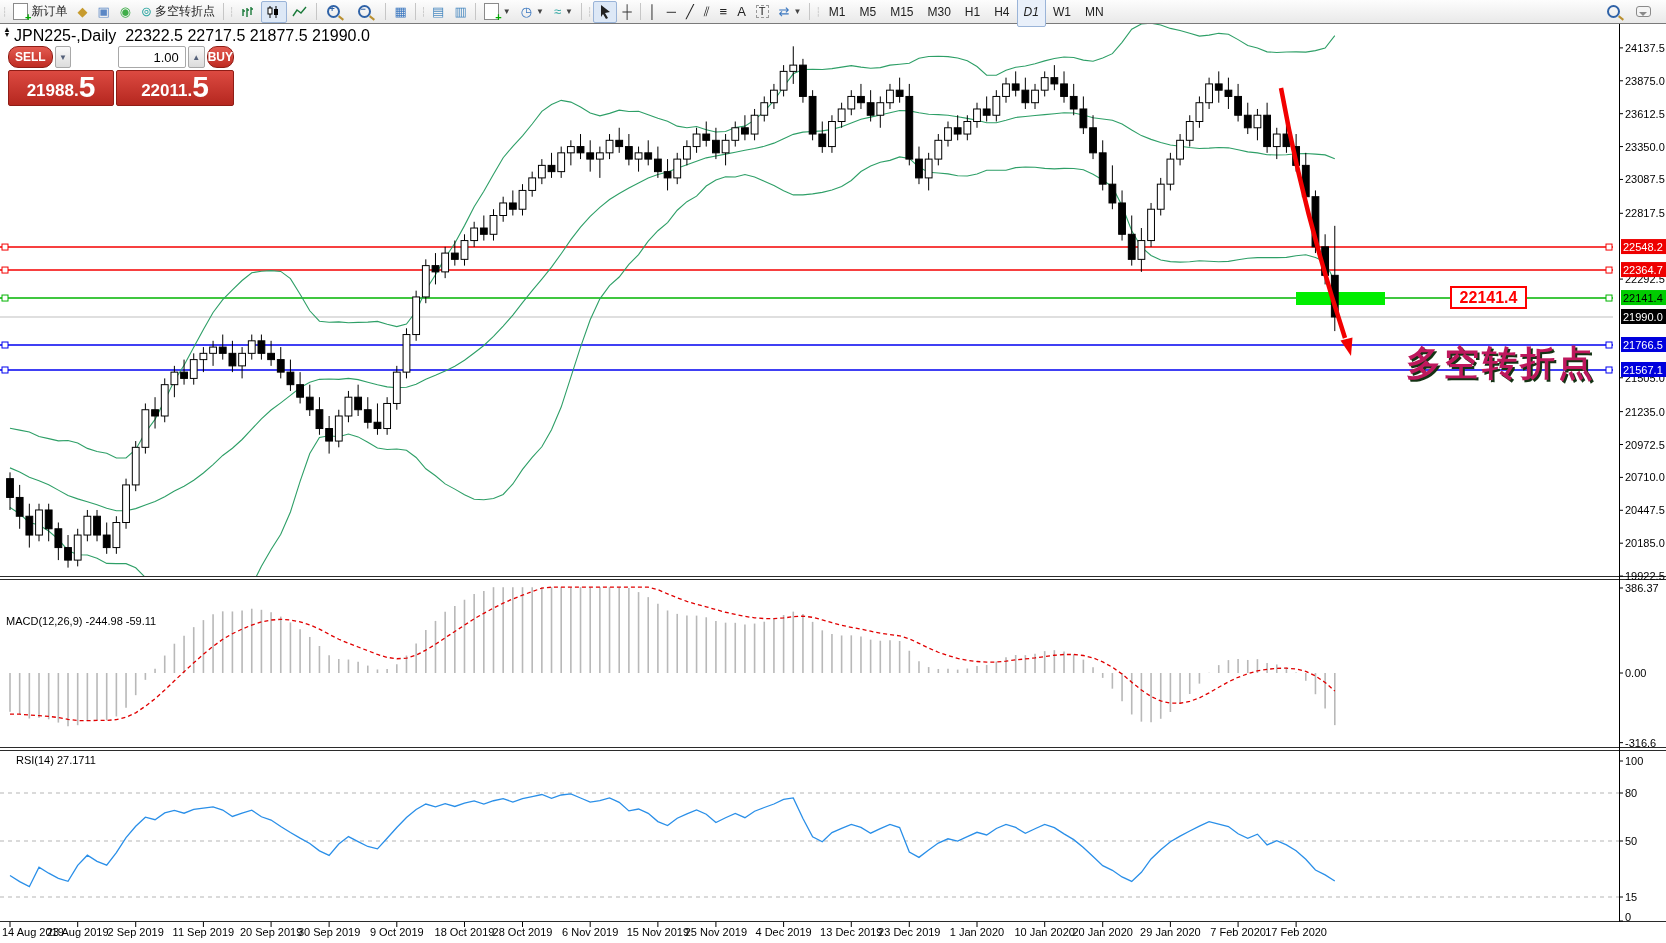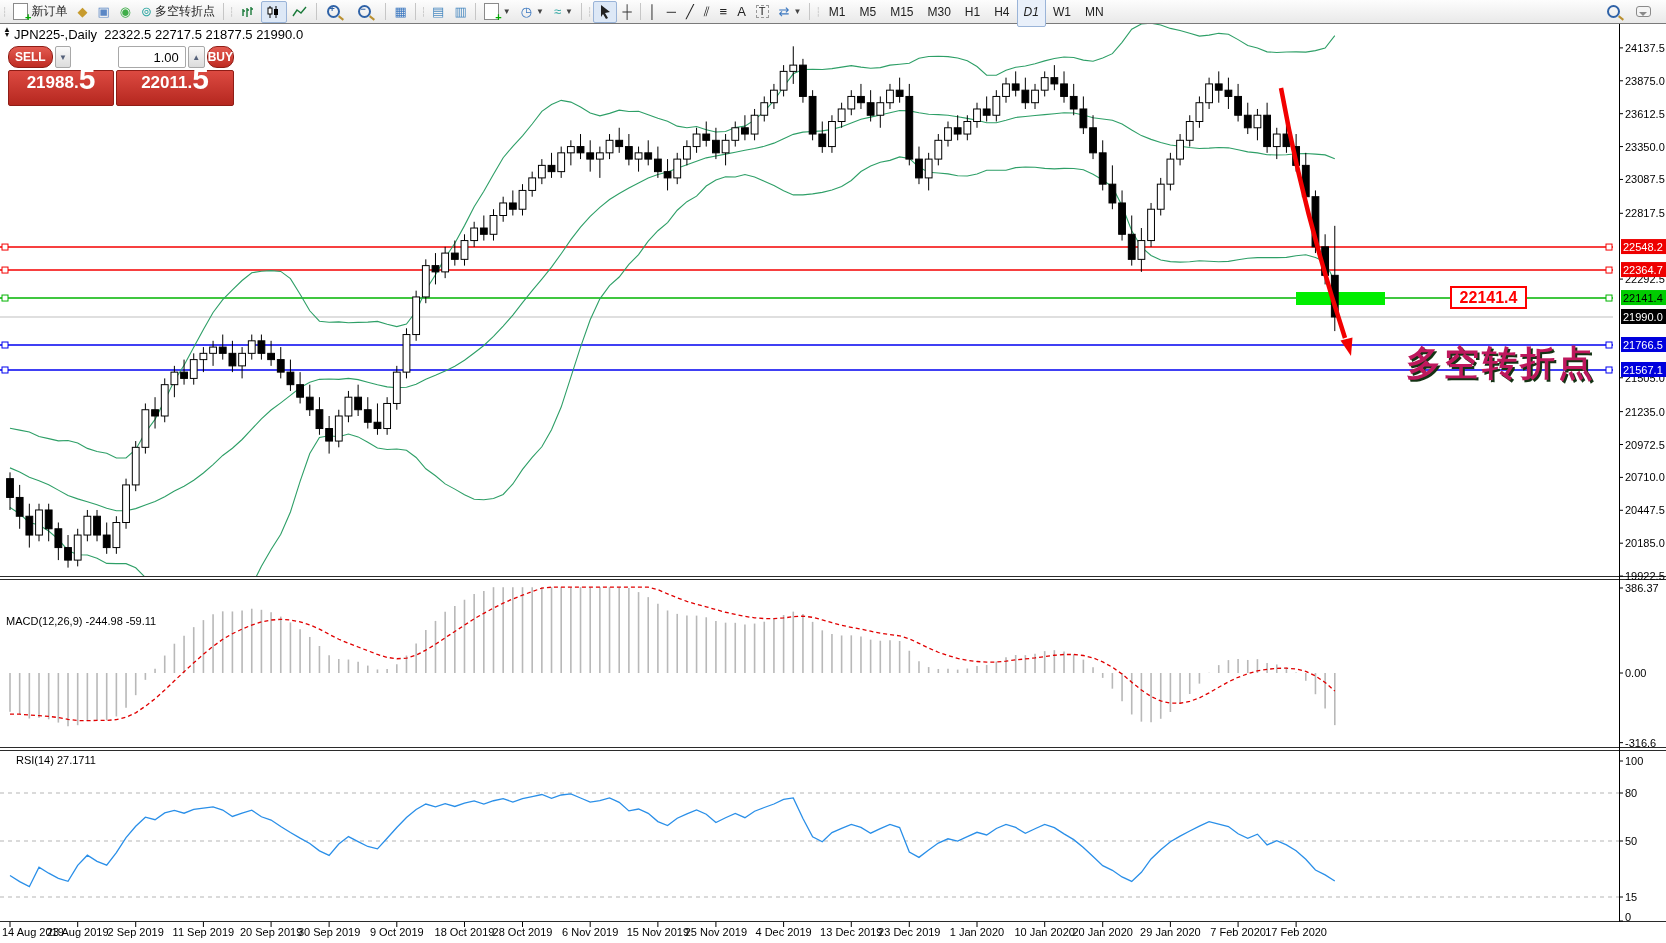--- a/index.html
+++ b/index.html
@@ -21,40 +21,40 @@
   .doc{position:relative;width:13px;height:15px;background:#fff;border:1px solid #8a8a8a;}
   .doc .plus{position:absolute;right:-4px;bottom:-4px;color:#0a0;font-weight:bold;font-size:11px;line-height:1;}
   .mag{position:relative;width:9px;height:9px;border:2px solid #2f62a7;border-radius:50%;margin:2px 6px 2px 2px;}
   .mag::after{content:"";position:absolute;width:6px;height:2px;background:#b98f2f;right:-6px;bottom:-3px;transform:rotate(38deg);}
   .mag .mg{position:absolute;left:0px;top:-3px;font-size:9px;font-weight:bold;color:#2f62a7;}
   .chat{position:relative;width:13px;height:9px;border:1px solid #8a8a8a;border-radius:3px;background:#f4f4f4;margin-right:4px;}
   .chat::after{content:"";position:absolute;left:2px;bottom:-4px;border:4px solid transparent;border-top-color:#8a8a8a;}
   .rightIcons{margin-left:auto;display:flex;align-items:center;padding-right:6px;}
   
   .ov{position:absolute;z-index:3;}
-  #titleRow{left:14px;top:27px;font-size:13px;color:#000;}
+  #titleRow{left:14px;top:27px;font-size:16px;color:#000;}
   #collapseArrows{left:3px;top:27px;font-size:8px;color:#111;line-height:5px;text-align:center;}
   #macdLabel{left:6px;top:615px;font-size:11px;color:#000;}
   #rsiLabel{left:16px;top:754px;font-size:11px;color:#000;}
   #priceTagBox{left:1450px;top:286px;width:73px;height:19px;border:2px solid #f00;background:#fff;
     color:#f00;font-size:16px;font-weight:bold;display:flex;align-items:center;justify-content:center;}
   #cnNote{left:1406px;top:340px;font-size:35px;font-weight:bold;color:#be185d;
     text-shadow:2px 2px 0 #143314;letter-spacing:3px;white-space:nowrap;}
   
   #ocw{left:8px;top:46px;width:226px;z-index:4;}
   .ocwTop{display:flex;height:22px;gap:2px;}
   .redbtn{background:linear-gradient(#e35b51,#bf2b22);border:1px solid #8f1d16;color:#fff;
     font-weight:bold;font-size:12px;display:flex;align-items:center;justify-content:center;border-radius:10px;}
   .spin{width:16px;background:linear-gradient(#fafafa,#dcdcdc);border:1px solid #a8a8a8;color:#55617a;
     font-size:8px;display:flex;align-items:center;justify-content:center;border-radius:2px;}
   .volbox{width:64px;background:#fff;border:1px solid #a8a8a8;font-size:13px;color:#000;
     display:flex;align-items:center;justify-content:flex-end;padding-right:6px;border-radius:2px;margin-left:45px;}
   .ocwPrices{display:flex;gap:2px;margin-top:2px;height:36px;}
   .pblock{background:linear-gradient(#dc4a41,#b5271f);border:1px solid #8f1d16;color:#fff;border-radius:2px;
-    display:flex;align-items:flex-end;justify-content:center;padding-bottom:14px;}
+    display:flex;align-items:flex-end;justify-content:center;padding-bottom:6px;}
   .pmain{font-size:17px;font-weight:bold;line-height:1;}
   .pbig{font-size:30px;font-weight:bold;line-height:0.85;}
   svg{position:absolute;left:0;top:0;z-index:1;}
   svg text{font-family:"Liberation Sans",sans-serif;}
 </style>
 </head>
 <body>
 
 <div id="stage">
 

